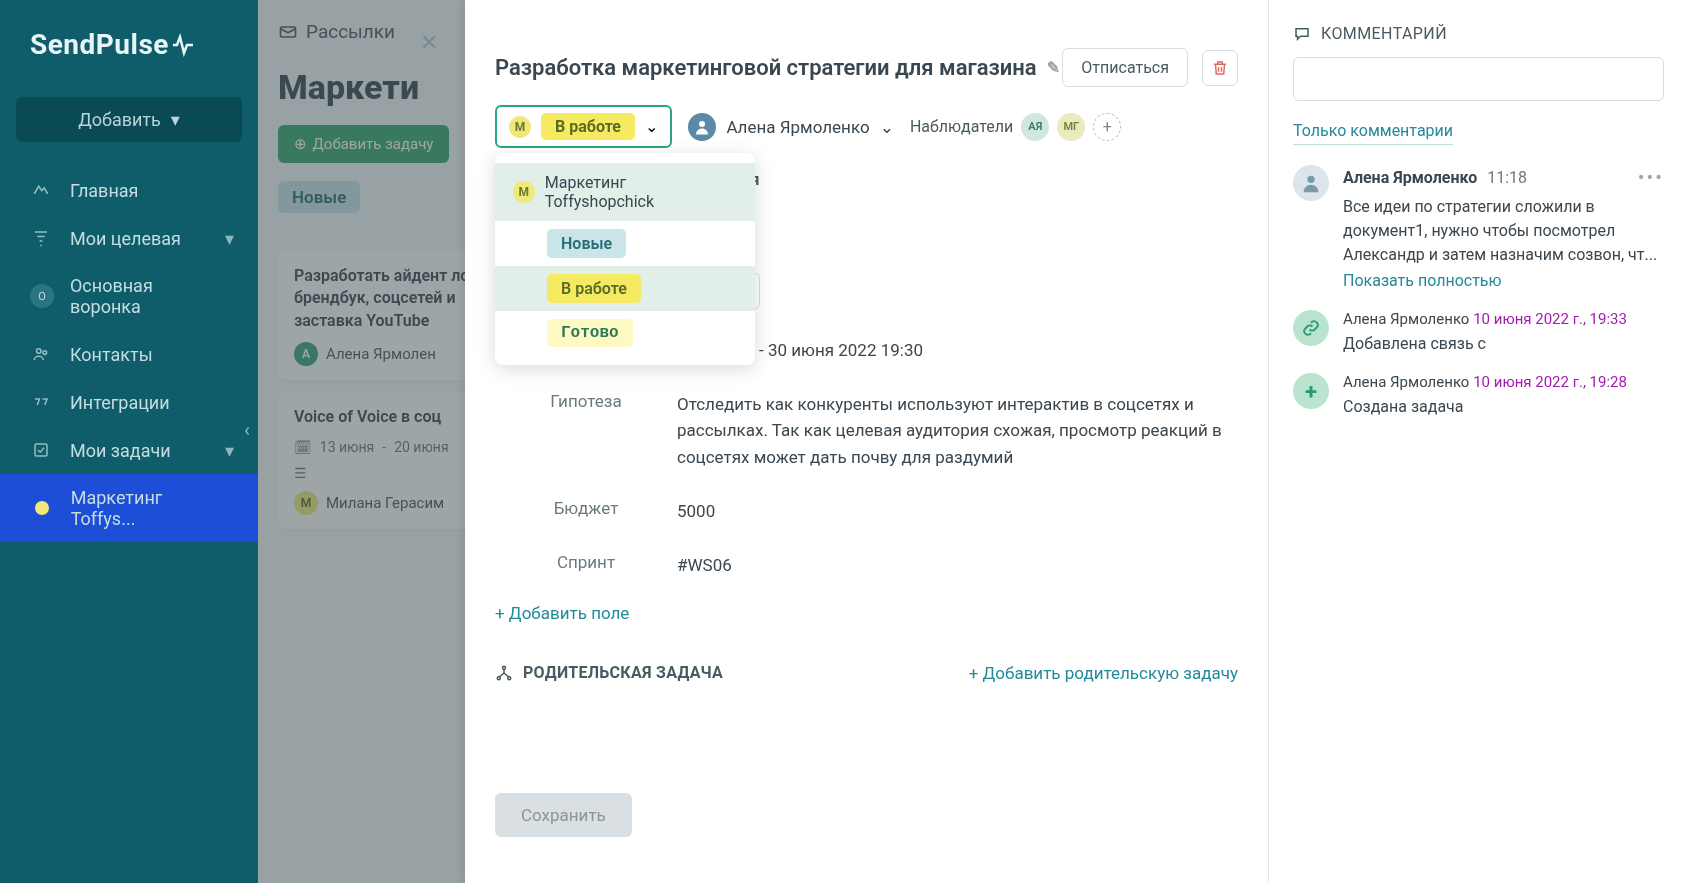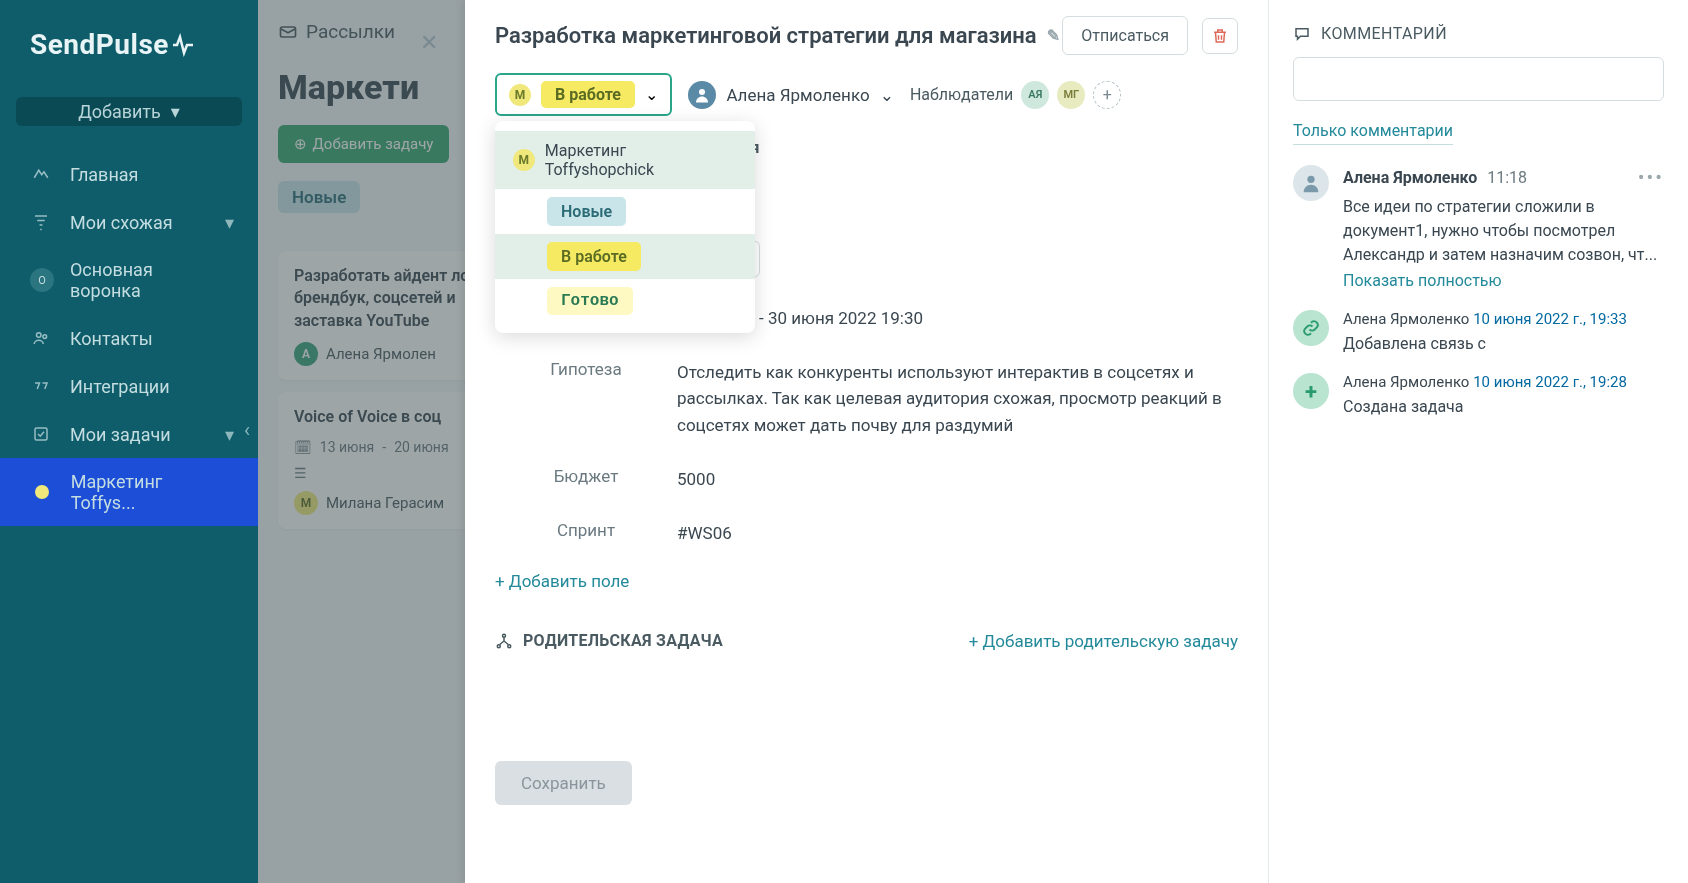--- a/index.html
+++ b/index.html
@@ -3,21 +3,21 @@
 <meta charset="utf-8">
 <style>
 * { box-sizing: border-box; margin: 0; padding: 0; font-family: -apple-system, BlinkMacSystemFont, "Segoe UI", Roboto, sans-serif; }
 body { background: #f5f7f8; overflow: hidden; width: 1688px; height: 883px; position: relative; }
 
 
 .sidebar { position: absolute; left: 0; top: 0; width: 258px; height: 100%; background: #0f5d6a; color: #dcecef; }
 .logo { padding: 28px 30px 26px; display: flex; align-items: center; }
 .logo-text { font-size: 28px; font-weight: 700; color: #e8f4f6; letter-spacing: 0.5px; }
 .logo-pulse { margin-left: 2px; }
-.add-btn { margin: 10px 16px 24px; background: #0a4a54; border: none; color: #b7d4d9; font-size: 18px; padding: 4px 0; width: calc(100% - 32px); border-radius: 6px; cursor: pointer; display: flex; align-items: center; justify-content: center; gap: 10px; }
+.add-btn { margin: 10px 16px 24px; background: #0a4a54; border: none; color: #b7d4d9; font-size: 18px; padding: 12px 0; width: calc(100% - 32px); border-radius: 6px; cursor: pointer; display: flex; align-items: center; justify-content: center; gap: 10px; }
 .nav-item { display: flex; align-items: center; padding: 13px 30px; font-size: 18px; color: #c4dde1; cursor: pointer; position: relative; }
 .nav-item.active { background: #1d4ed8; }
 .nav-icon { width: 22px; height: 22px; margin-right: 18px; display: inline-flex; align-items: center; justify-content: center; opacity: 0.75; }
 .nav-chevron { position: absolute; right: 24px; opacity: 0.7; }
 .nav-avatar { width: 24px; height: 24px; border-radius: 50%; background: #2a7580; margin-right: 16px; display: inline-flex; align-items: center; justify-content: center; font-size: 11px; }
 .nav-dot { width: 14px; height: 14px; border-radius: 50%; background: #f0e87a; margin-right: 22px; margin-left: 5px; }
 .collapse-chevron { position: absolute; right: 8px; bottom: 50%; color: #88b5bc; font-size: 20px; }
 
 
 .overlay { position: absolute; left: 258px; top: 0; right: 0; bottom: 0; background: rgba(60,75,80,0.5); }
@@ -33,21 +33,21 @@
 .task-card { background: #fff; border-radius: 8px; padding: 14px 16px; margin-bottom: 12px; box-shadow: 0 1px 3px rgba(0,0,0,0.06); }
 .task-card-title { font-size: 16px; font-weight: 600; color: #3a4750; line-height: 1.4; }
 .task-meta { display: flex; align-items: center; gap: 8px; font-size: 14px; color: #6b7a81; margin-top: 10px; }
 .task-author { display: flex; align-items: center; gap: 8px; margin-top: 10px; font-size: 15px; color: #4a5a61; }
 .mini-avatar { width: 24px; height: 24px; border-radius: 50%; background: #3ba37a; color: #fff; display: inline-flex; align-items: center; justify-content: center; font-size: 12px; font-weight: 600; }
 .mini-avatar.m { background: #f0e87a; color: #5a6b23; }
 
 
 .modal { position: absolute; left: 465px; top: 0; right: 0; bottom: 0; background: #fff; box-shadow: -2px 0 8px rgba(0,0,0,0.1); display: flex; }
 .modal-close { position: absolute; left: -45px; top: 30px; width: 28px; height: 28px; color: #7a8a91; cursor: pointer; font-size: 22px; }
-.modal-main { flex: 1; padding: 16px 30px; min-width: 0; }
+.modal-main { flex: 1; padding: 16px 30px; min-width: 0; margin-top: 32px; }
 .modal-right { width: 420px; border-left: 1px solid #e4e9eb; padding: 24px 24px; }
 .modal-header { display: flex; align-items: center; justify-content: space-between; margin-bottom: 18px; }
 .modal-title { font-size: 22px; font-weight: 600; color: #3a4750; display: flex; align-items: center; gap: 10px; }
 .edit-icon { color: #9aa8ae; font-size: 16px; }
 .hdr-actions { display: flex; align-items: center; gap: 14px; justify-content: center; }
 .unsub-btn { background: #fff; border: 1px solid #d5dde0; padding: 9px 18px; border-radius: 6px; font-size: 16px; color: #4a5a61; cursor: pointer; }
 .trash-btn { width: 36px; height: 36px; border: 1px solid #d5dde0; border-radius: 6px; display: flex; align-items: center; justify-content: center; color: #e06a5a; cursor: pointer; }
 
 .status-row { display: flex; align-items: center; gap: 16px; margin-bottom: 18px; position: relative; }
 .status-pill { display: inline-flex; align-items: center; gap: 10px; border: 2px solid #2aa58a; border-radius: 6px; padding: 6px 12px; cursor: pointer; }
@@ -96,21 +96,21 @@
 .comment-avatar.plus { background: #b9e4d0; color: #2a9a6f; font-size: 22px; font-weight: 700; }
 .comment-body { flex: 1; }
 .comment-head { display: flex; align-items: center; gap: 10px; font-size: 16px; margin-bottom: 6px; }
 .comment-author { font-weight: 700; color: #3a4750; }
 .comment-time { color: #6b7a81; }
 .comment-more { margin-left: auto; color: #9aa8ae; font-size: 20px; letter-spacing: 2px; cursor: pointer; }
 .comment-text { font-size: 16px; color: #3a4750; line-height: 1.5; }
 .show-more { color: #238a9a; font-size: 16px; cursor: pointer; margin-top: 4px; display: inline-block; }
 .activity-head { font-size: 15px; color: #4a5a61; }
 .activity-author { color: #3a4750; }
-.activity-time { color: #0369a1; margin-top: 46px; }
+.activity-time { color: #a21caf; margin-top: 46px; }
 .activity-text { font-size: 16px; color: #3a4750; margin-top: 6px; }
 
 svg { display: block; }
 </style>
 </head>
 <body>
 
 <div class="sidebar">
   <div class="logo">
     <span class="logo-text">SendPulse</span>
@@ -131,21 +131,21 @@
         </svg>
       </span>
     <span>Главная</span>
   </div>
   <div class="nav-item">
     <span class="nav-icon">
         <svg width="18" height="18" viewBox="0 0 24 24" fill="none" stroke="currentColor" stroke-width="2">
           <path d="M4 4h16M7 10h10M10 16h4M11 22h2"></path>
         </svg>
       </span>
-    <span>Мои схожая</span>
+    <span>Мои целевая</span>
     <span class="nav-chevron">▾</span>
   </div>
   <div class="nav-item">
     <span class="nav-avatar">О</span>
     <span>Основная воронка</span>
   </div>
   <div class="nav-item">
     <span class="nav-icon">
         <svg width="18" height="18" viewBox="0 0 24 24" fill="none" stroke="currentColor" stroke-width="2">
           <circle cx="9" cy="8" r="3"></circle>

